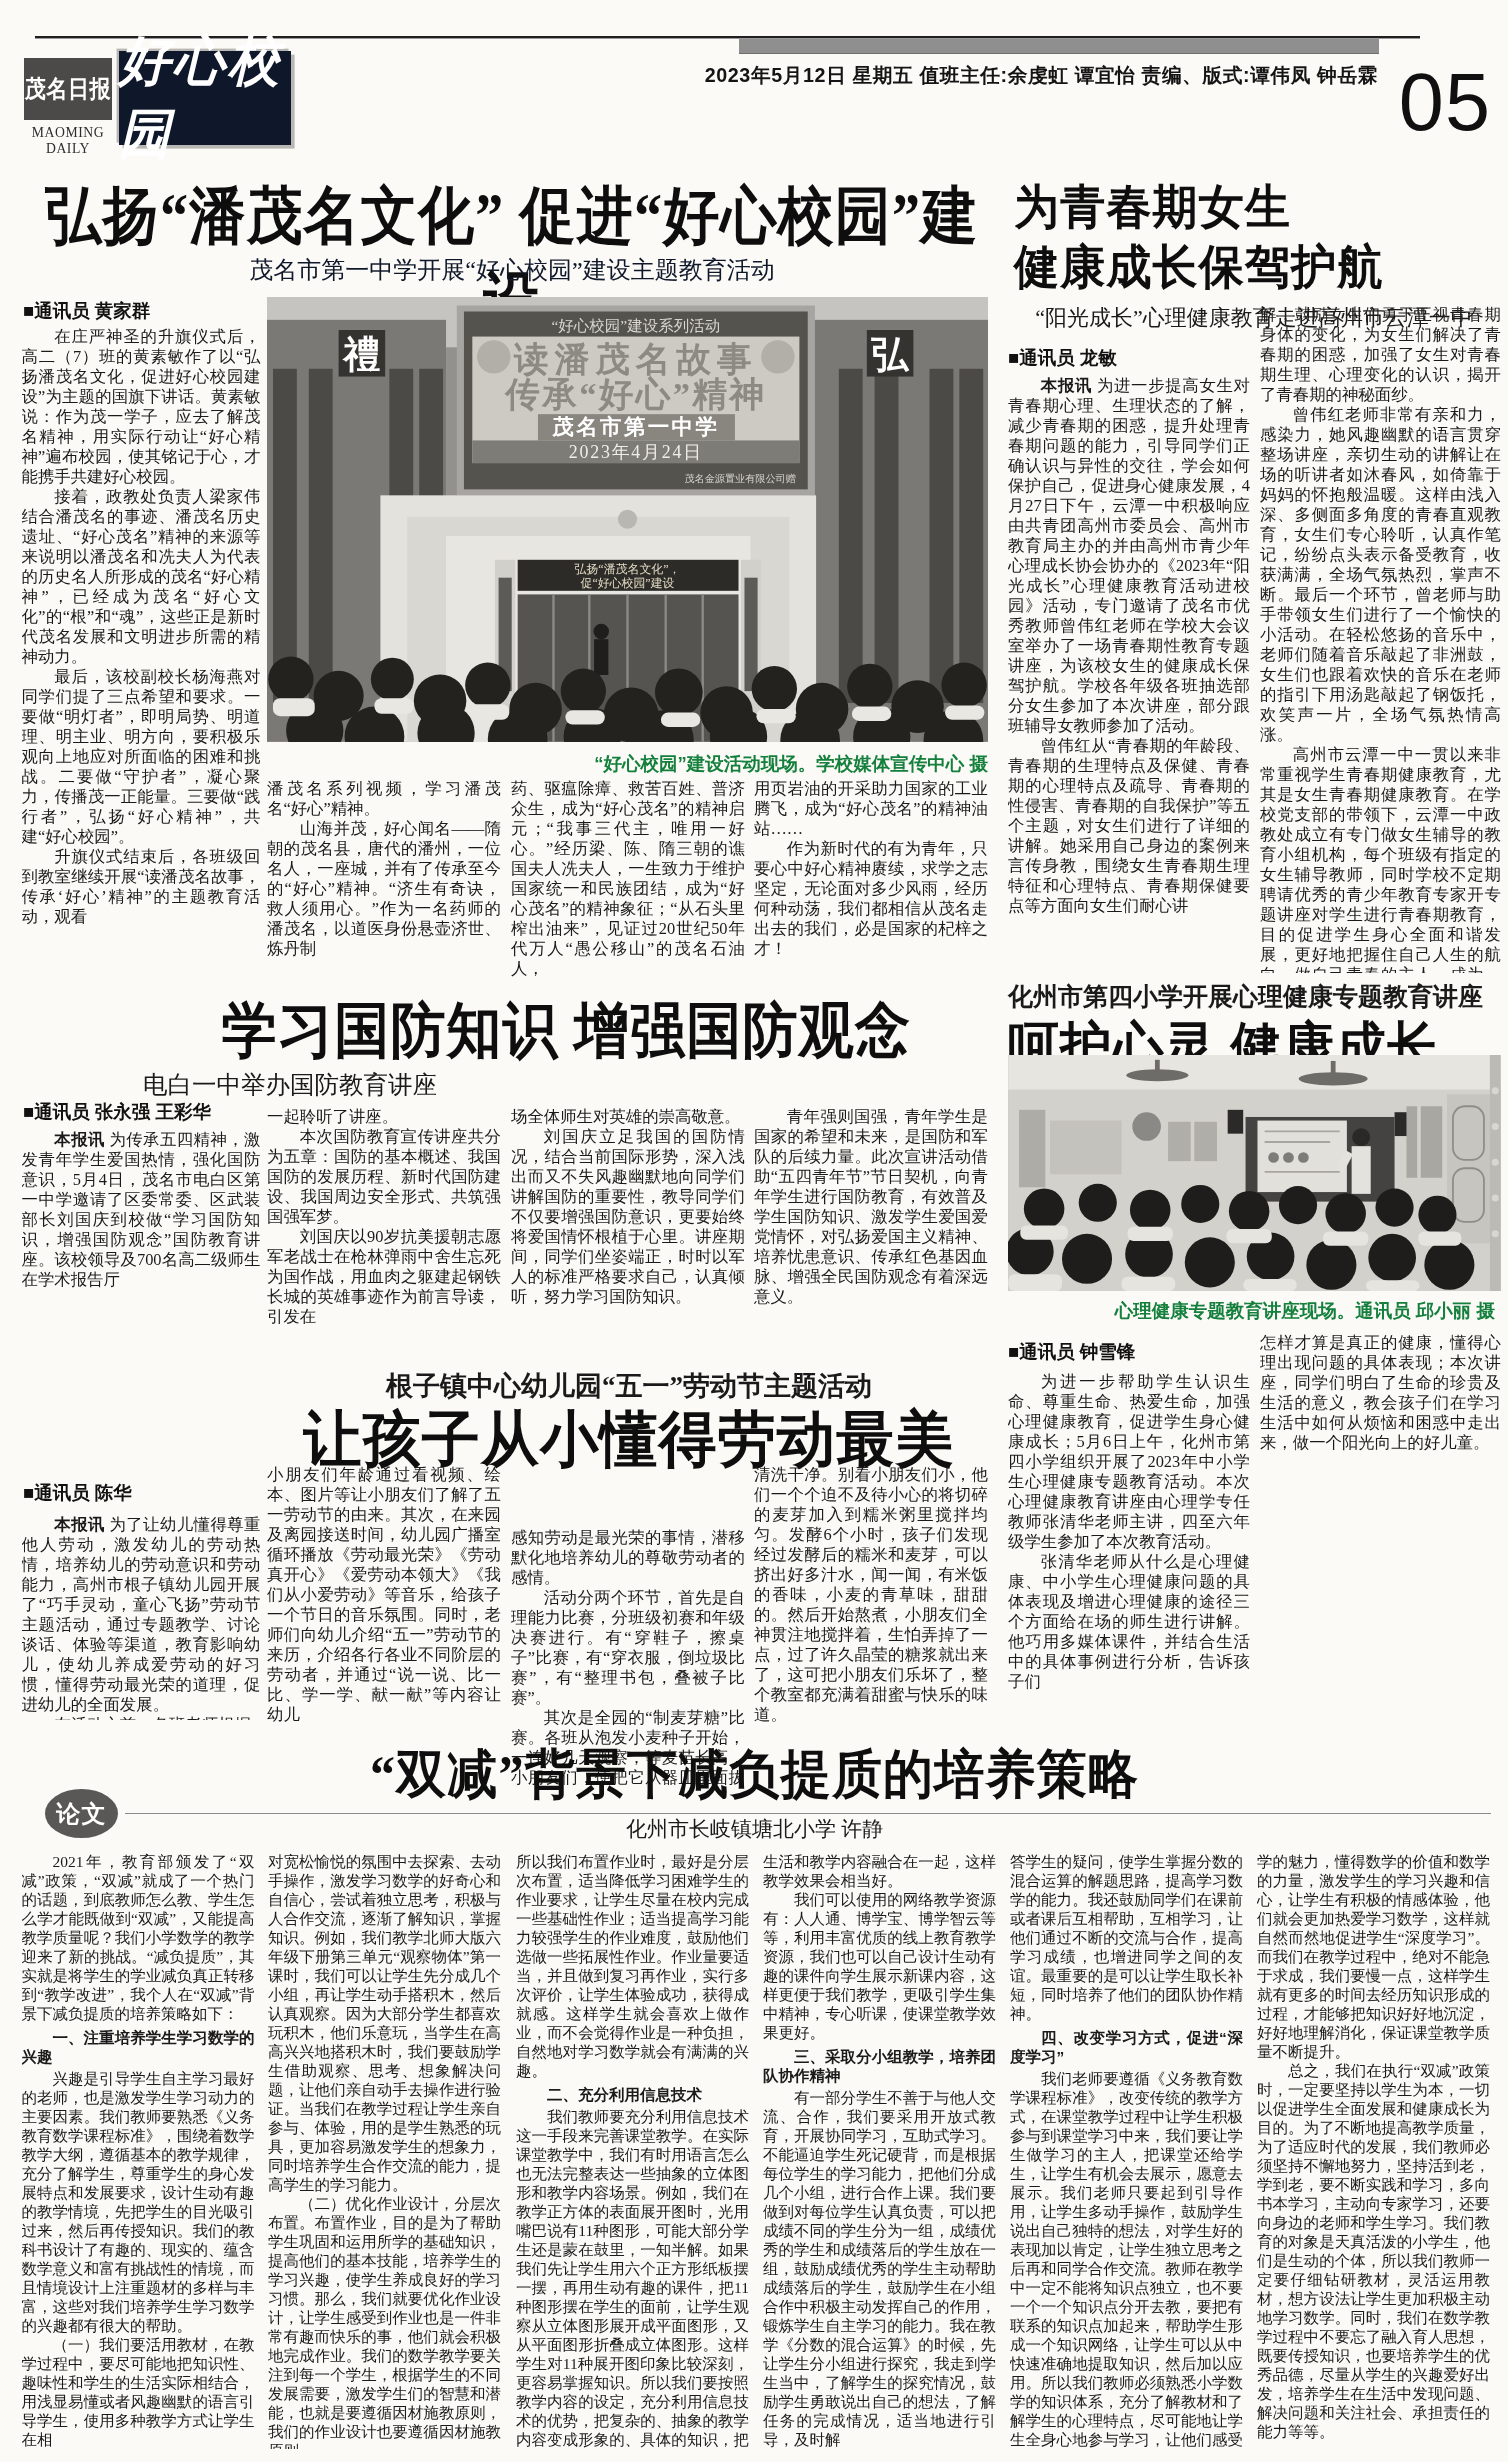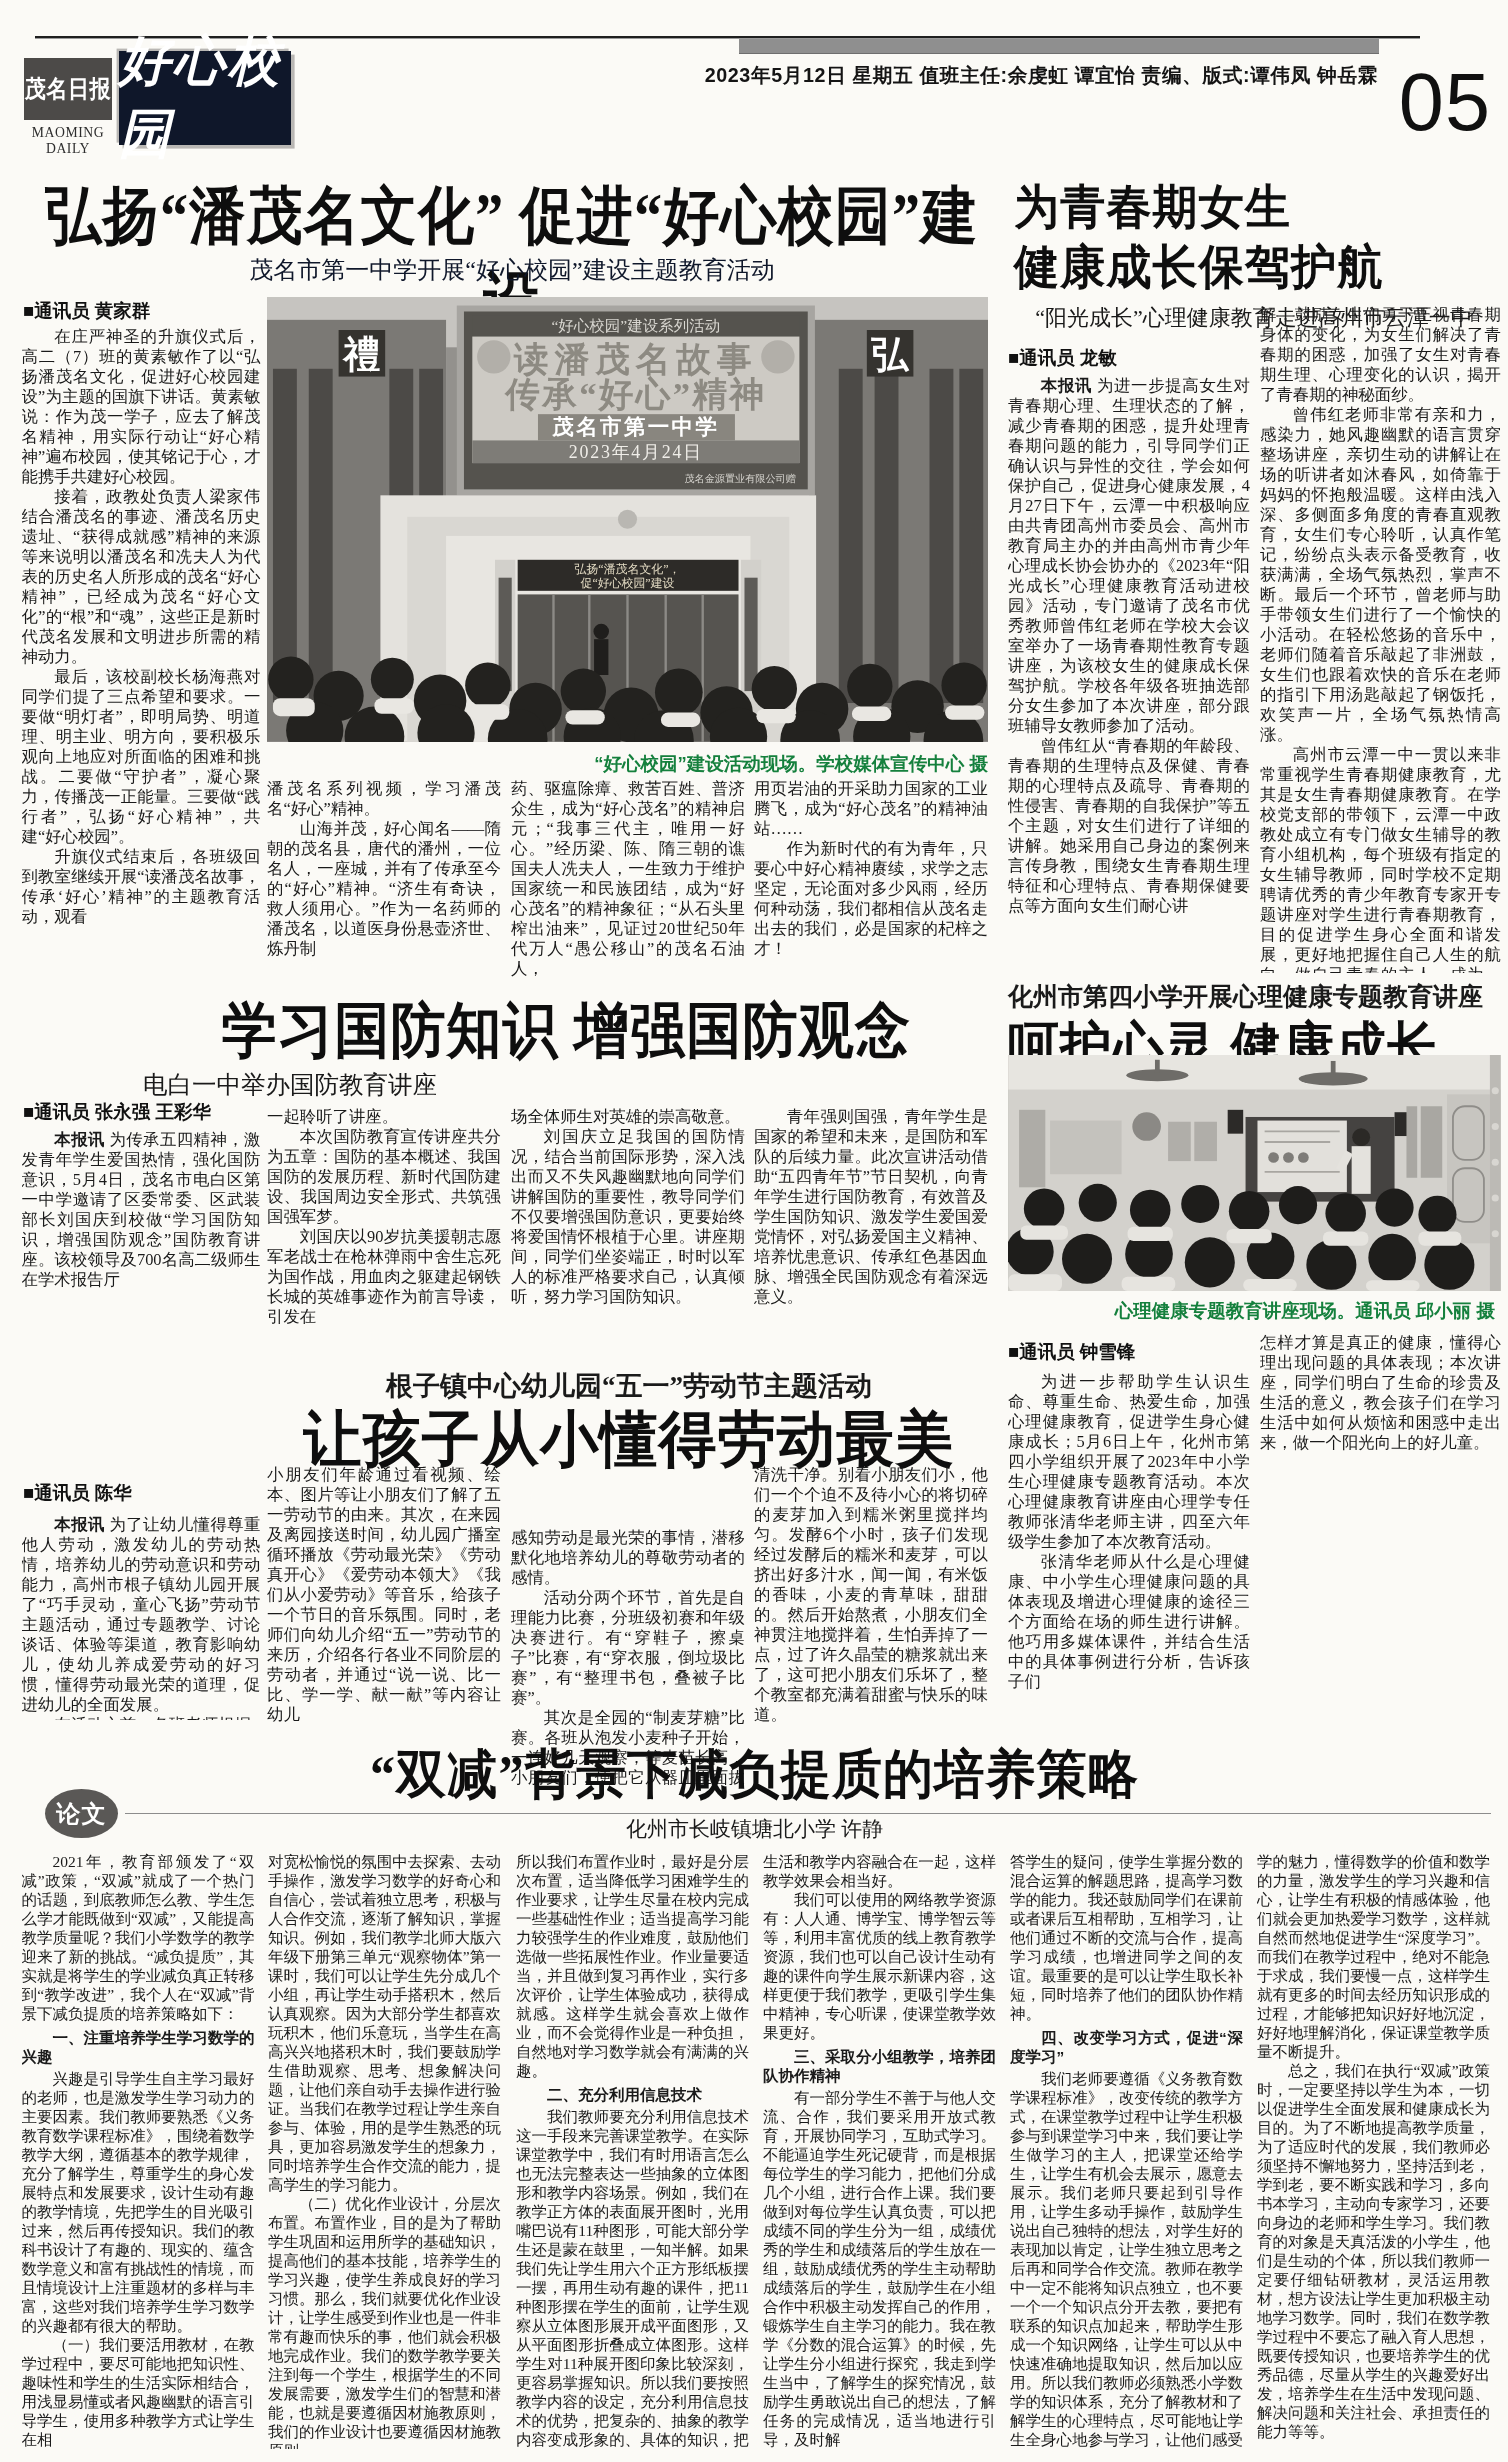--- a/index.html
+++ b/index.html
@@ -69,21 +69,21 @@
 </div>
 <div class="dateline">2023年5月12日 星期五  值班主任:余虔虹 谭宜怡 责编、版式:谭伟凤 钟岳霖</div>
 <div class="pageno">05</div>
 
 <div class="hl hl-a">弘扬“潘茂名文化” 促进“好心校园”建设</div>
 <div class="sub-a">茂名市第一中学开展“好心校园”建设主题教育活动</div>
 <div class="byline" style="left:23px;top:298px;">■通讯员 黄家群</div>
 
 <div class="col bodytext" style="left:21.5px;top:327px;width:239px;height:659px;">
     <p class="p">在庄严神圣的升旗仪式后，高二（7）班的黄素敏作了以“弘扬潘茂名文化，促进好心校园建设”为主题的国旗下讲话。黄素敏说：作为茂一学子，应去了解茂名精神，用实际行动让“好心精神”遍布校园，使其铭记于心，才能携手共建好心校园。</p>
-    <p class="p">接着，政教处负责人梁家伟结合潘茂名的事迹、潘茂名历史遗址、“获得成就感”精神的来源等来说明以潘茂名和冼夫人为代表的历史名人所形成的茂名“好心精神”，已经成为茂名“好心文化”的“根”和“魂”，这些正是新时代茂名发展和文明进步所需的精神动力。</p>
+    <p class="p">接着，政教处负责人梁家伟结合潘茂名的事迹、潘茂名历史遗址、“好心茂名”精神的来源等来说明以潘茂名和冼夫人为代表的历史名人所形成的茂名“好心精神”，已经成为茂名“好心文化”的“根”和“魂”，这些正是新时代茂名发展和文明进步所需的精神动力。</p>
     <p class="p">最后，该校副校长杨海燕对同学们提了三点希望和要求。一要做“明灯者”，即明局势、明道理、明主业、明方向，要积极乐观向上地应对所面临的困难和挑战。二要做“守护者”，凝心聚力，传播茂一正能量。三要做“践行者”，弘扬“好心精神”，共建“好心校园”。</p>
     <p class="p">升旗仪式结束后，各班级回到教室继续开展“读潘茂名故事，传承‘好心’精神”的主题教育活动，观看</p>
   </div>
 
 <div class="photo" style="left:267px;top:297px;width:721px;height:445px;">
   <svg width="721" height="445" viewBox="0 0 1208 745" xmlns="http://www.w3.org/2000/svg">
     <rect width="1208" height="745" fill="#c6c4c0"></rect>
 
     <rect x="0" y="38" width="300" height="707" fill="#7b7975"></rect>
     <rect x="908" y="38" width="300" height="707" fill="#7b7975"></rect>

